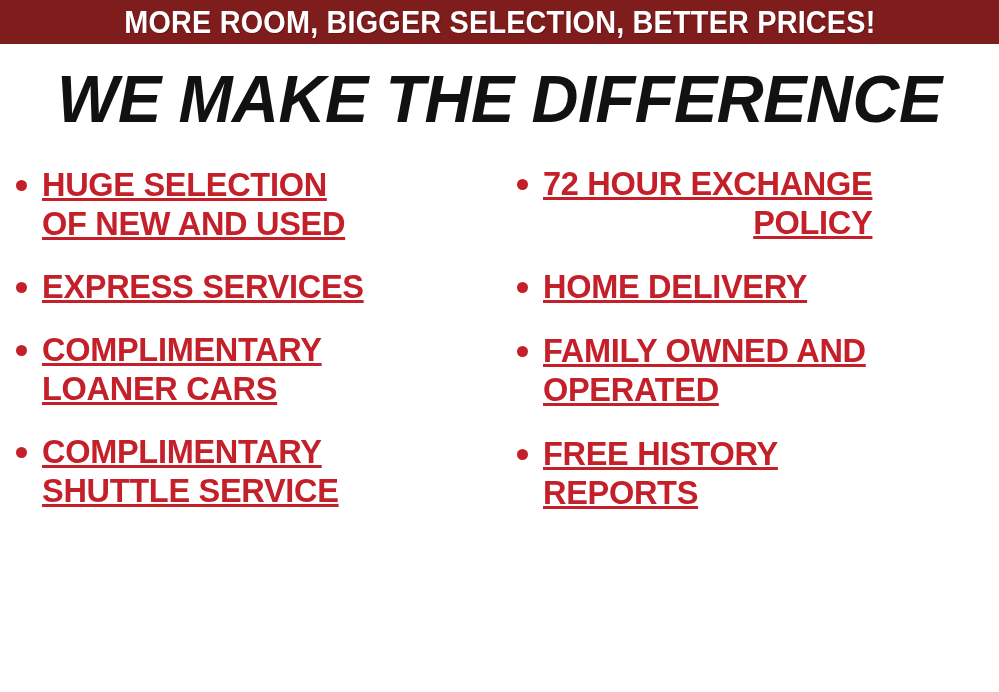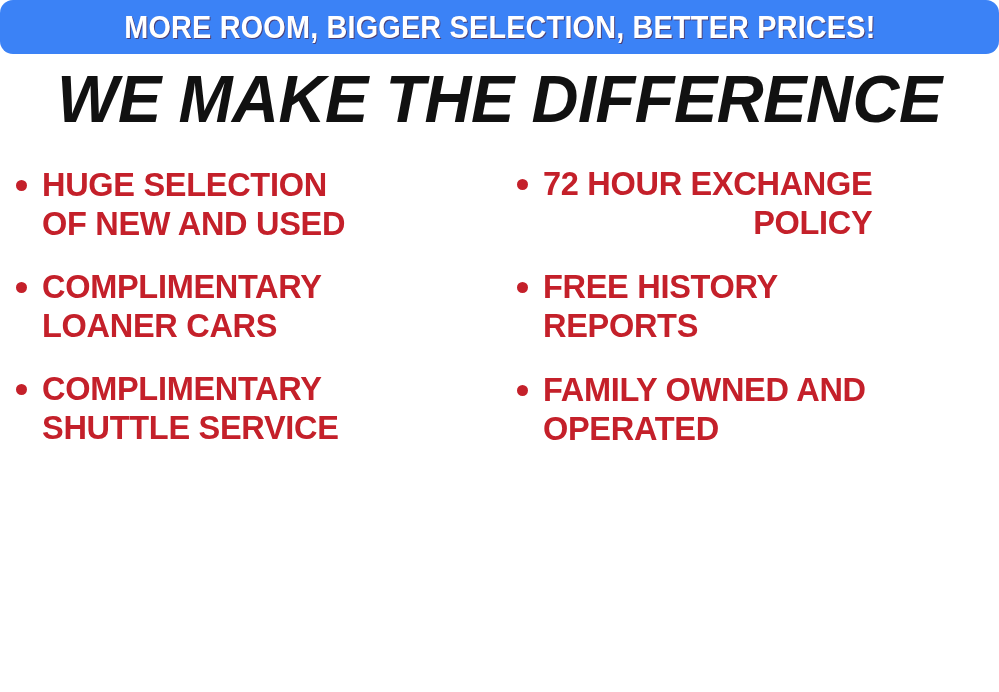--- a/index.html
+++ b/index.html
@@ -17,26 +17,25 @@
     background: #ffffff;
     overflow: hidden;
   }
 
   
   .banner {
     position: absolute;
     left: 0;
     top: 0;
     width: 999px;
-    height: 54px;
-    background: #3b82f6;
+    height: 44px;
+    background: #7f1d1d;
     display: flex;
     align-items: center;
     justify-content: center;
-    border-radius: 13px;
   }
   .banner-text {
     font-family: "Liberation Sans", sans-serif;
     font-weight: bold;
     font-size: 31px;
     line-height: 31px;
     letter-spacing: 0.2px;
     color: #ffffff;
     white-space: nowrap;
     transform: scaleX(0.93);
@@ -75,20 +74,21 @@
     position: absolute;
     top: 0;
   }
   .col-left  { left: 16px;  width: 480px; }
   .col-right { left: 517px; width: 482px; }
 
   .bullet {
     display: flex;
     align-items: flex-start;
     color: #c4202a;
+    text-decoration: underline;
   }
   .col-left  .bullet { margin-bottom: 24px; }
   .col-right .bullet { margin-bottom: 25px; }
   .col-left  .bullet:first-child { margin-top: 13px; }
   .col-right .bullet:first-child { margin-top: 12px; text-align: right; }
 
   .dot {
     flex: 0 0 auto;
     width: 11px;
     height: 11px;
@@ -123,42 +123,50 @@
   <div class="columns">
 
     <div class="col col-left">
       <div class="bullet">
         <span class="dot"></span>
         <span class="bullet-text">HUGE SELECTION
 OF NEW AND USED</span>
       </div>
       <div class="bullet">
         <span class="dot"></span>
+        <span class="bullet-text">EXPRESS SERVICES</span>
+      </div>
+      <div class="bullet">
+        <span class="dot"></span>
         <span class="bullet-text">COMPLIMENTARY
 LOANER CARS</span>
       </div>
       <div class="bullet">
         <span class="dot"></span>
         <span class="bullet-text">COMPLIMENTARY
 SHUTTLE SERVICE</span>
       </div>
     </div>
 
     <div class="col col-right">
       <div class="bullet">
         <span class="dot"></span>
         <span class="bullet-text">72 HOUR EXCHANGE
 POLICY</span>
       </div>
       <div class="bullet">
         <span class="dot"></span>
-        <span class="bullet-text">FREE HISTORY
-REPORTS</span>
+        <span class="bullet-text">HOME DELIVERY</span>
       </div>
       <div class="bullet">
         <span class="dot"></span>
         <span class="bullet-text">FAMILY OWNED AND
 OPERATED</span>
+      </div>
+      <div class="bullet">
+        <span class="dot"></span>
+        <span class="bullet-text">FREE HISTORY
+REPORTS</span>
       </div>
     </div>
 
   </div>
 </div>
 
 </body></html>

